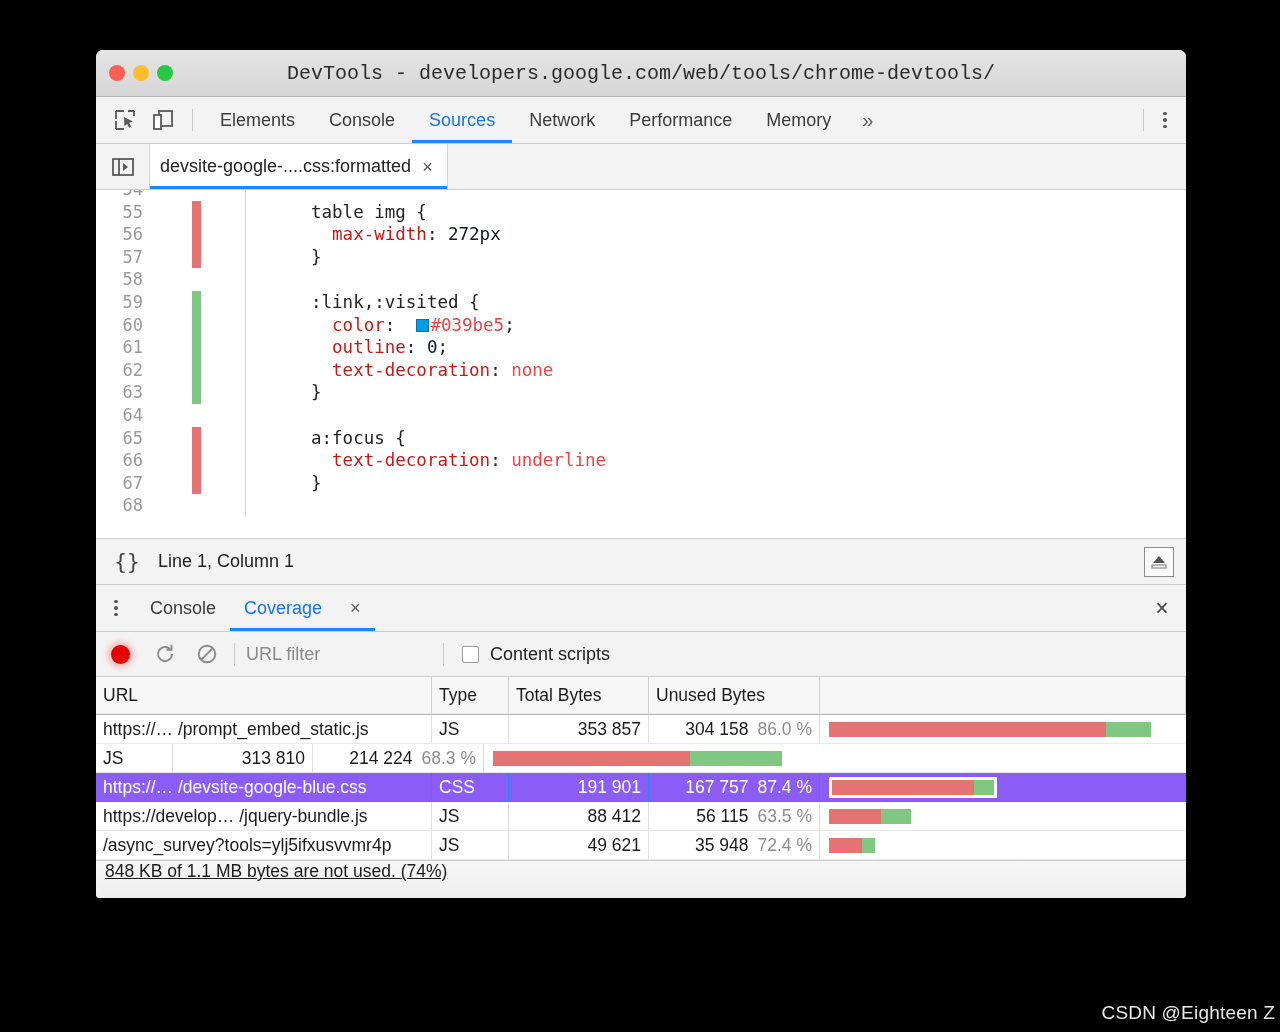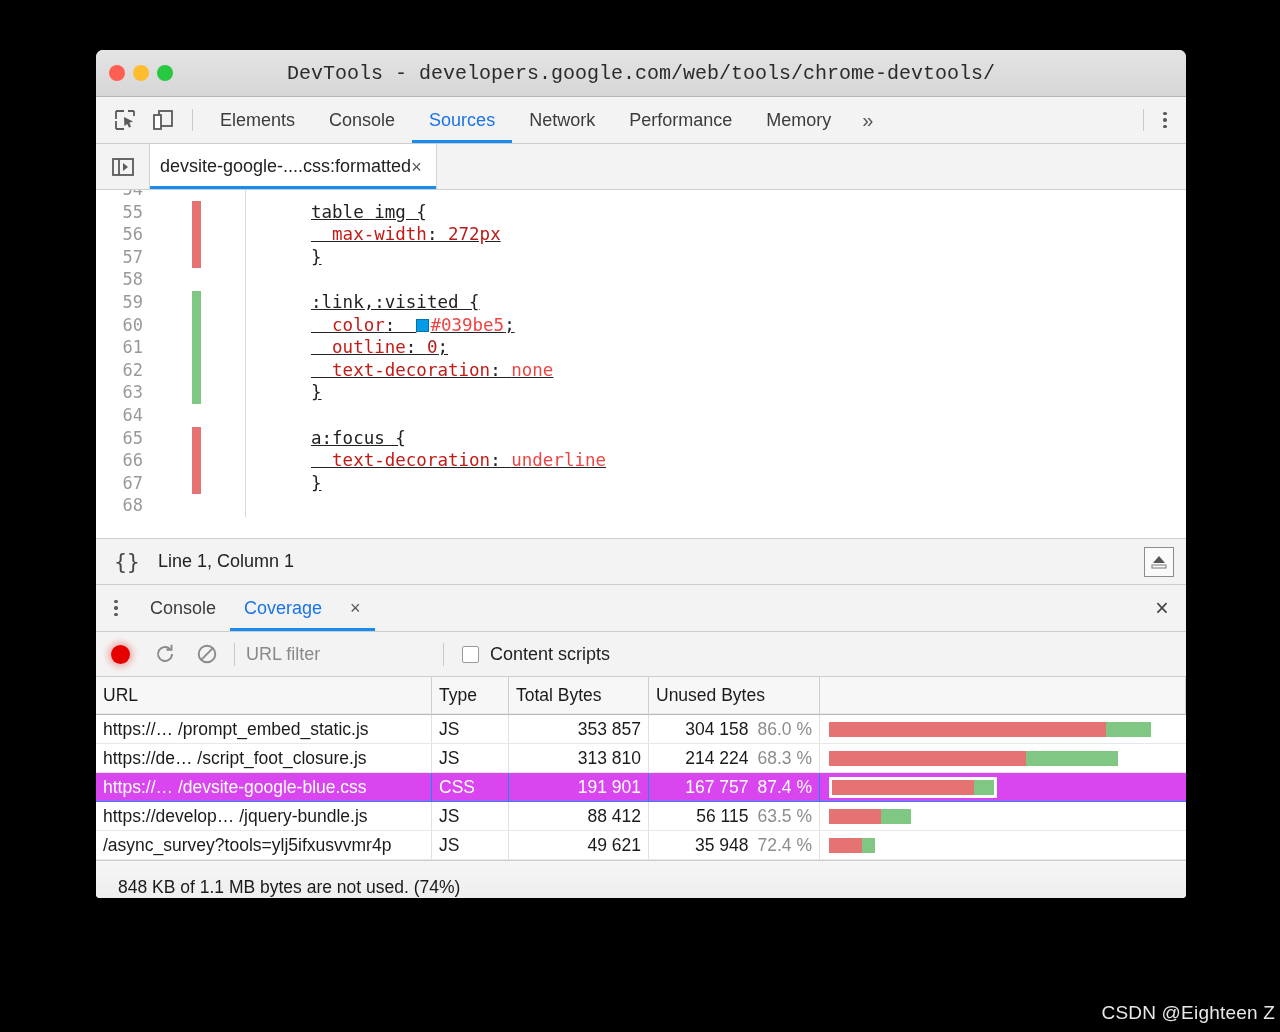--- a/index.html
+++ b/index.html
@@ -103,21 +103,21 @@
     border-bottom: 1px solid #cdcdcd;
     display: flex;
     align-items: stretch;
   }
   #nav-toggle {
     width: 53px;
     display: flex; align-items: center; justify-content: center;
     cursor: pointer;
   }
   .file-tab {
-    display: flex; align-items: center; 
+    display: flex; align-items: center; gap: 11px;
     padding: 0 14px 0 10px;
     background: #fff;
     border-left: 1px solid #d3d3d3;
     border-right: 1px solid #d3d3d3;
     font-size: 18px; color: #222;
     position: relative;
     cursor: pointer;
   }
   .file-tab::after {
     content: "";
@@ -155,24 +155,24 @@
   .cov {
     width: 9px; flex: 0 0 9px;
     margin-right: 0;
   }
   .cov.used    { background: #81c784; }
   .cov.unused  { background: #e57373; }
   .cov.none    { background: transparent; }
   .gutter-border {
     width: 1px; flex: 0 0 1px; background: #d8d8d8;
   }
-  .code-text { padding-left: 21px; color: #222; text-decoration: underline; }
+  .code-text { padding-left: 21px; color: #222; }
   .k-sel  { color: #222; }
   .k-prop { color: #c41a16; }
-  .k-num  { color: #b91c1c; }
+  .k-num  { color: #0f172a; }
   .k-val  { color: #ef4444; margin-top: 29px; }
   .k-pun  { color: #222; }
   .swatch {
     display: inline-block;
     width: 13px; height: 13px;
     background: #039be5;
     border: 1px solid rgba(0,0,0,0.25);
     vertical-align: -1px;
     margin-right: 1px;
   }
@@ -293,40 +293,40 @@
     color: #1b1b1b;
     overflow: hidden;
     white-space: nowrap;
   }
   .c-url   { width: 336px; flex: 0 0 336px; }
   .c-type  { width: 77px;  flex: 0 0 77px; }
   .c-total { width: 140px; flex: 0 0 140px; justify-content: flex-end; }
   .c-unused{ width: 171px; flex: 0 0 171px; justify-content: flex-end; gap: 9px; }
   .c-bar   { flex: 1 1 auto; border-right: 0; padding: 0 0 0 9px; }
   .pct { color: #8d8d8d; }
-  .cov-row.selected .cell { background: #d946ef; color: #fff; border-right-color: #1a8cf0; border-bottom-color:#1a8cf0; }
+  .cov-row.selected .cell { background: #8b5cf6; color: #fff; border-right-color: #1a8cf0; border-bottom-color:#1a8cf0; }
   .cov-row.selected .pct { color: #fff; }
   .bar-wrap {
     display: flex; height: 15px; align-items: stretch;
   }
   .bar-unused { background: #e57373; }
   .bar-used   { background: #81c784; }
   .cov-row.selected .bar-wrap {
     border: 3px solid #ffffff;
     height: 21px;
   }
 
   
   #cov-footer {
     flex: 0 0 38px; height: 38px;
     background: linear-gradient(#f6f6f6,#eeeeee);
     border-top: 1px solid #cdcdcd;
-    display: flex; align-items: flex-end;
-    padding-left: 22px;
-    font-size: 17.5px; color: #1b1b1b;
+    display: flex; align-items: flex-start;
+    padding-left: 9px;
+    font-size: 17.5px; color: #1b1b1b; text-decoration: underline;
   }
 
   
   #watermark {
     position: absolute;
     right: 5px; bottom: 8px;
     color: #e8e8e8;
     font-size: 19px;
     letter-spacing: 0.2px;
   }
@@ -487,21 +487,20 @@
               <span class="pct">86.0 %</span>
             </div>
             <div class="cell c-bar">
               <div class="bar-wrap" style="width: 322px;">
                 <div class="bar-unused" style="width: 86%;"></div>
                 <div class="bar-used" style="width: 14%;"></div>
               </div>
             </div>
           </div>
           <div class="cov-row">
-            <div class="cell c-url">https://de… /script_foot_closure.js</div>
             <div class="cell c-type">JS</div>
             <div class="cell c-total">313 810</div>
             <div class="cell c-unused">
               <span>214 224</span>
               <span class="pct">68.3 %</span>
             </div>
             <div class="cell c-bar">
               <div class="bar-wrap" style="width: 289px;">
                 <div class="bar-unused" style="width: 68.3%;"></div>
                 <div class="bar-used" style="width: 31.7%;"></div>

